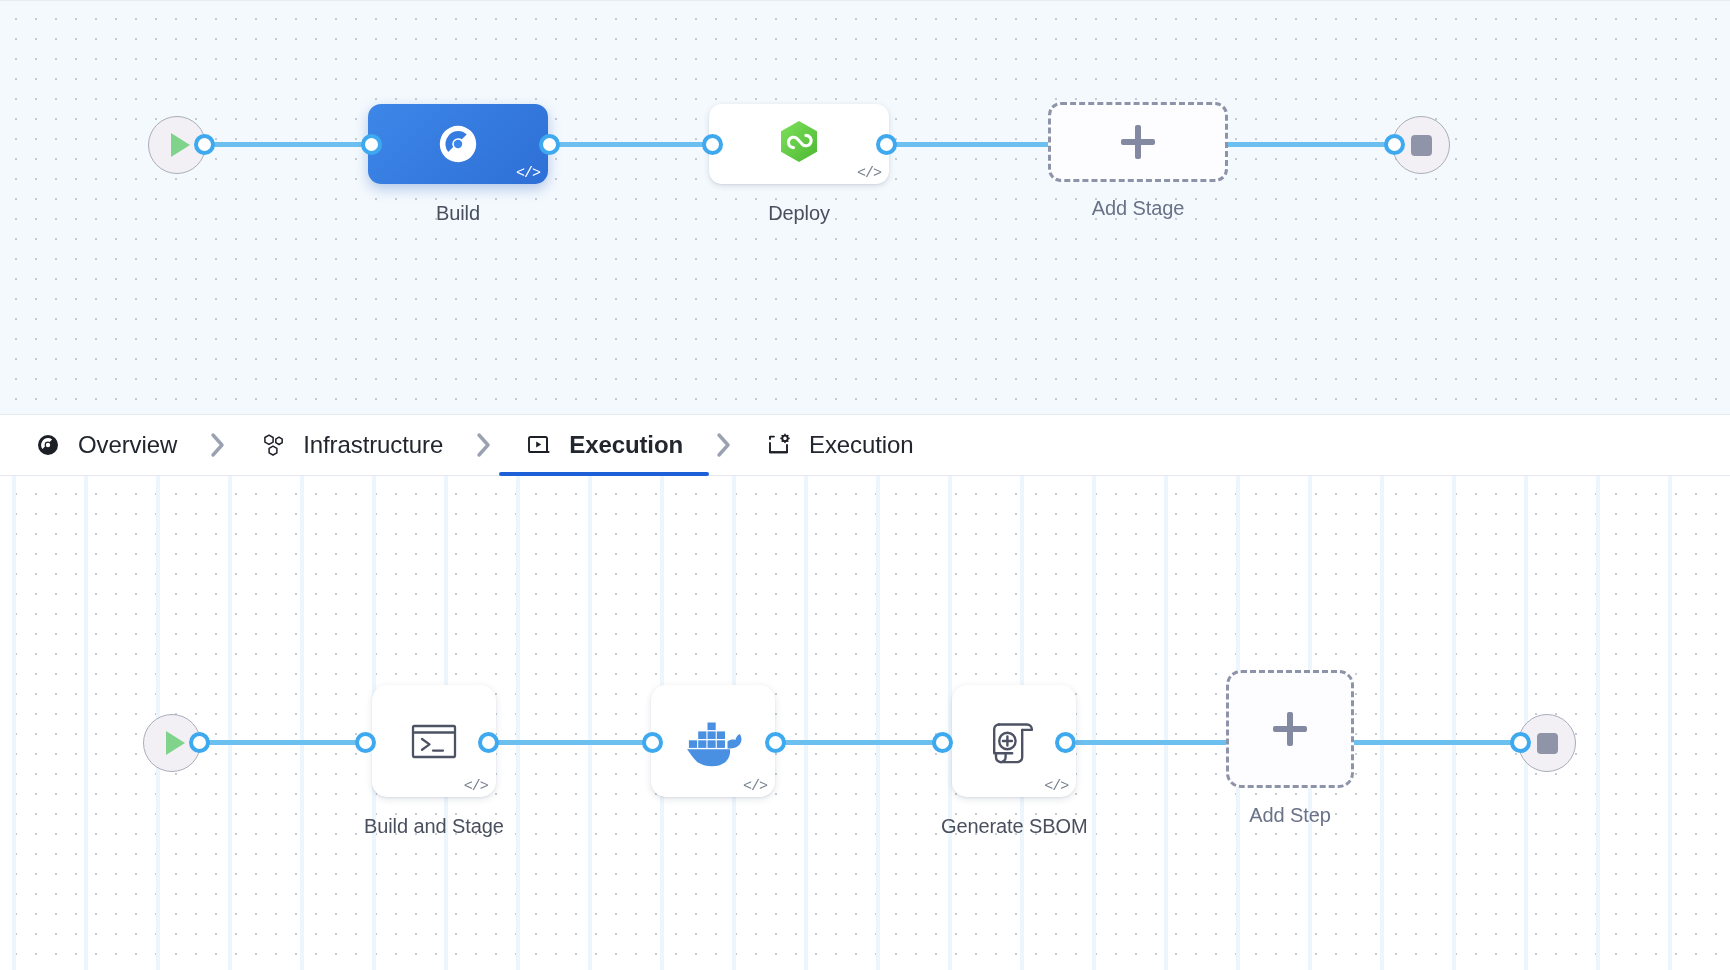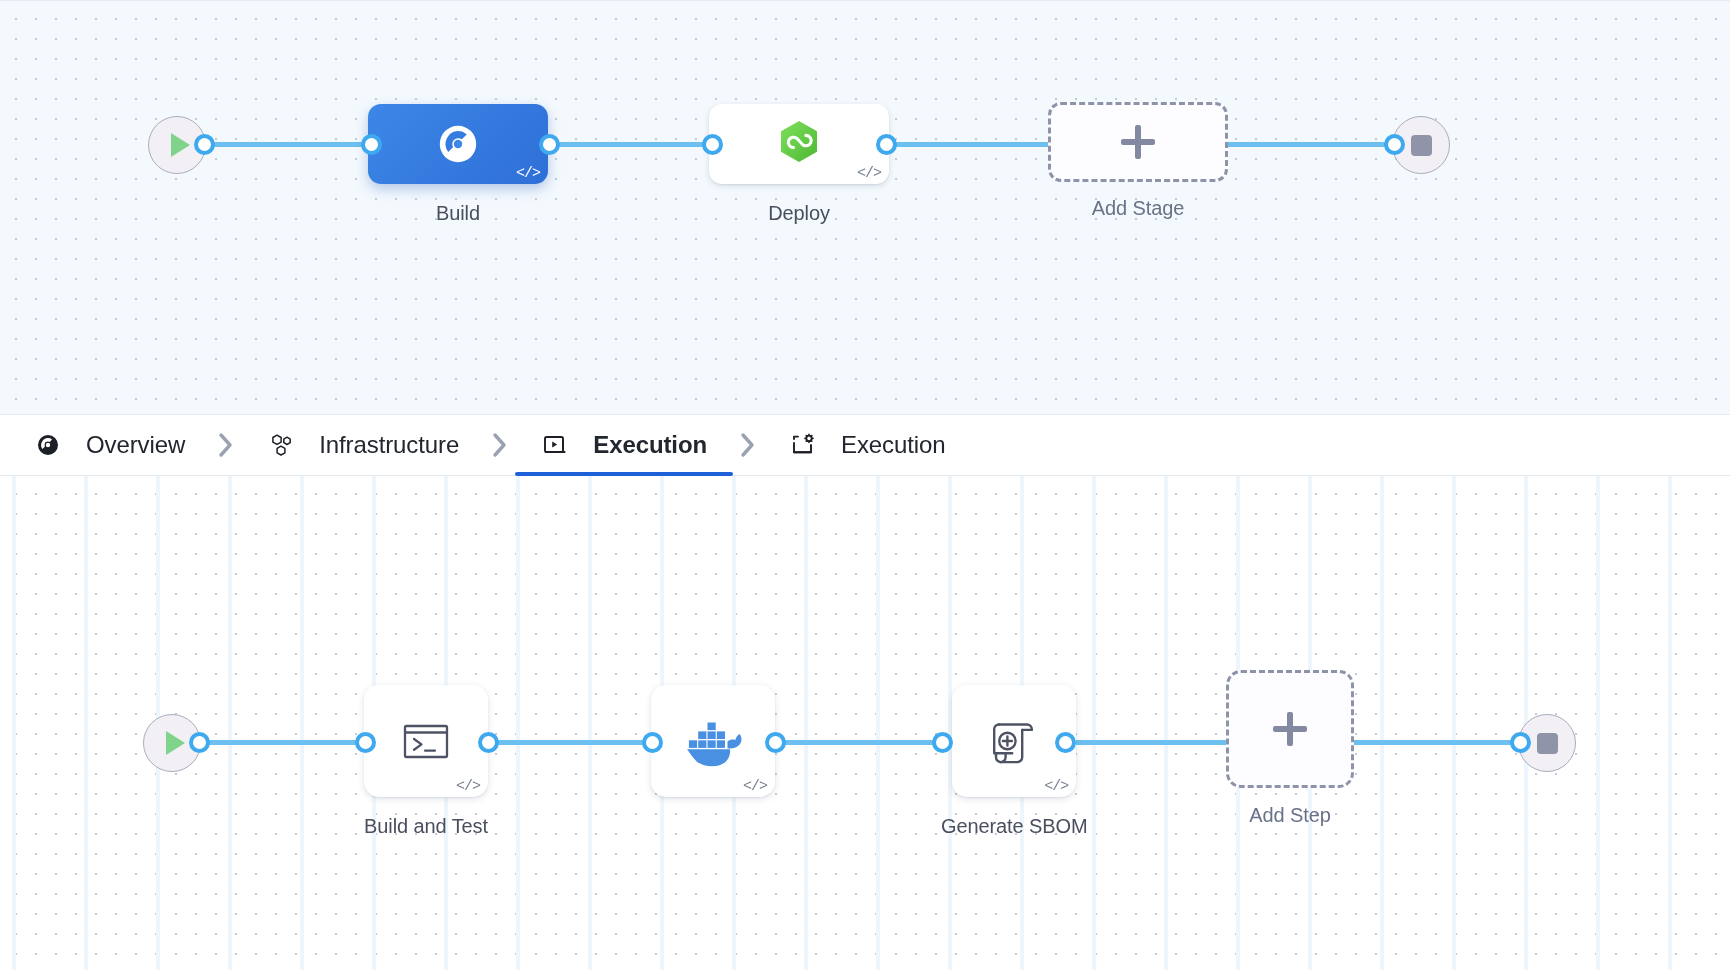--- a/index.html
+++ b/index.html
@@ -57,21 +57,21 @@
     display: flex;
     align-items: center;
     padding-left: 30px;
     flex: 0 0 62px;
     z-index: 5;
   }
 
   .tab {
     display: flex;
     align-items: center;
-    gap: 24px;
+    gap: 16px;
     height: 100%;
     position: relative;
     padding: 0 4px;
     cursor: pointer;
   }
 
   .tab .tab-label {
     font-size: 24px;
     color: #22262e;
     letter-spacing: -0.1px;
@@ -373,21 +373,21 @@
     <div class="node-wrap" style="left:364px; top:209px;">
       <div class="step-node">
         <svg class="svg-ic" width="58" height="58" viewBox="0 0 58 58">
           <rect x="8" y="14" width="42" height="31" rx="1.4" fill="none" stroke="#4d5364" stroke-width="2.3"></rect>
           <path d="M8 20.5h42" stroke="#4d5364" stroke-width="2.3"></path>
           <path d="M17 27l7.5 5.4L17 37.8" fill="none" stroke="#4d5364" stroke-width="2.3" stroke-linecap="round" stroke-linejoin="round"></path>
           <path d="M28 38.6h10" stroke="#4d5364" stroke-width="2.3" stroke-linecap="round"></path>
         </svg>
         <span class="code-badge">&lt;/&gt;</span>
       </div>
-      <div class="node-label">Build and Test</div>
+      <div class="node-label">Build and Stage</div>
     </div>
     <div class="port" style="left:355px; top:256px;"></div>
     <div class="port" style="left:478px; top:256px;"></div>
 
     <div class="node-wrap" style="left:651px; top:209px;">
       <div class="step-node">
         <svg class="svg-ic" width="64" height="54" viewBox="0 0 64 54">
           <g fill="#4a90e2">
             <rect x="26.5" y="8.5" width="8.2" height="7.6"></rect>
             <rect x="17.2" y="17.4" width="8.2" height="7.6"></rect>

